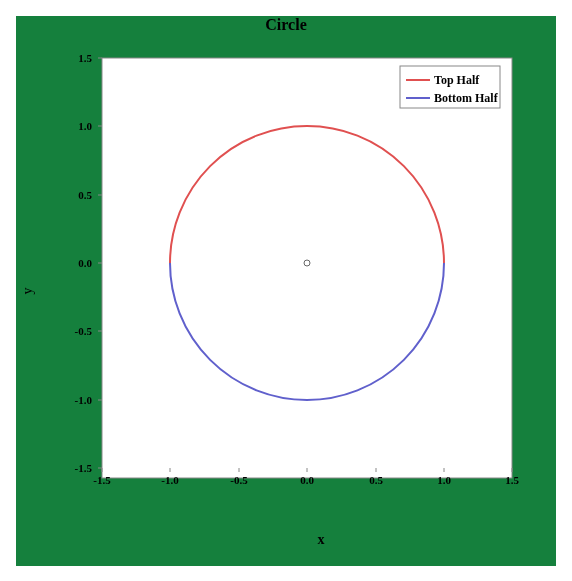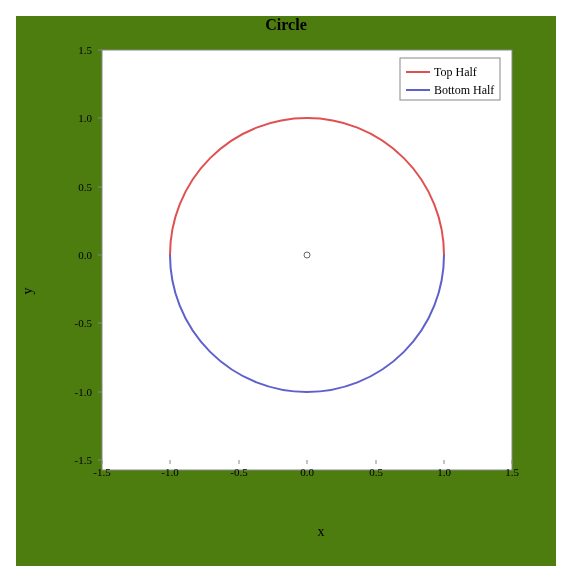--- a/index.html
+++ b/index.html
@@ -9,39 +9,39 @@
       width: 572px;
       height: 581px;
       display: flex;
       align-items: center;
       justify-content: center;
     }
     .chart-container {
       width: 540px;
       height: 550px;
       position: relative;
-      background: #4d7c0f;
+      background: #15803d;
     }
     .chart-title {
       text-align: center;
       font-size: 16px;
       font-weight: bold;
       margin-bottom: 4px;
       font-family: serif;
     }
   </style>
 </head>
 <body>
 
 <div class="chart-container">
   <div class="chart-title">Circle</div>
 
   <div style="position: absolute; left: 8px; top: 50%; transform: translateY(-50%) rotate(-90deg); font-size: 14px; font-family: serif;">y</div>
 
-  <div style="margin-left: 46px; margin-right: 16px; margin-top: 6px; position: relative;">
+  <div style="margin-left: 46px; margin-right: 16px; margin-top: 14px; position: relative; font-weight: bold;">
     <svg width="476" height="490" viewBox="0 0 476 490">
 
       <rect x="40" y="10" width="410" height="420" fill="white" stroke="#888" stroke-width="1"></rect>
 
       <line x1="36" y1="10" x2="40" y2="10" stroke="#888" stroke-width="1"></line>
       <text x="30" y="14" text-anchor="end" font-size="11" font-family="serif">1.5</text>
 
       <line x1="36" y1="78" x2="40" y2="78" stroke="#888" stroke-width="1"></line>
       <text x="30" y="82" text-anchor="end" font-size="11" font-family="serif">1.0</text>
 

